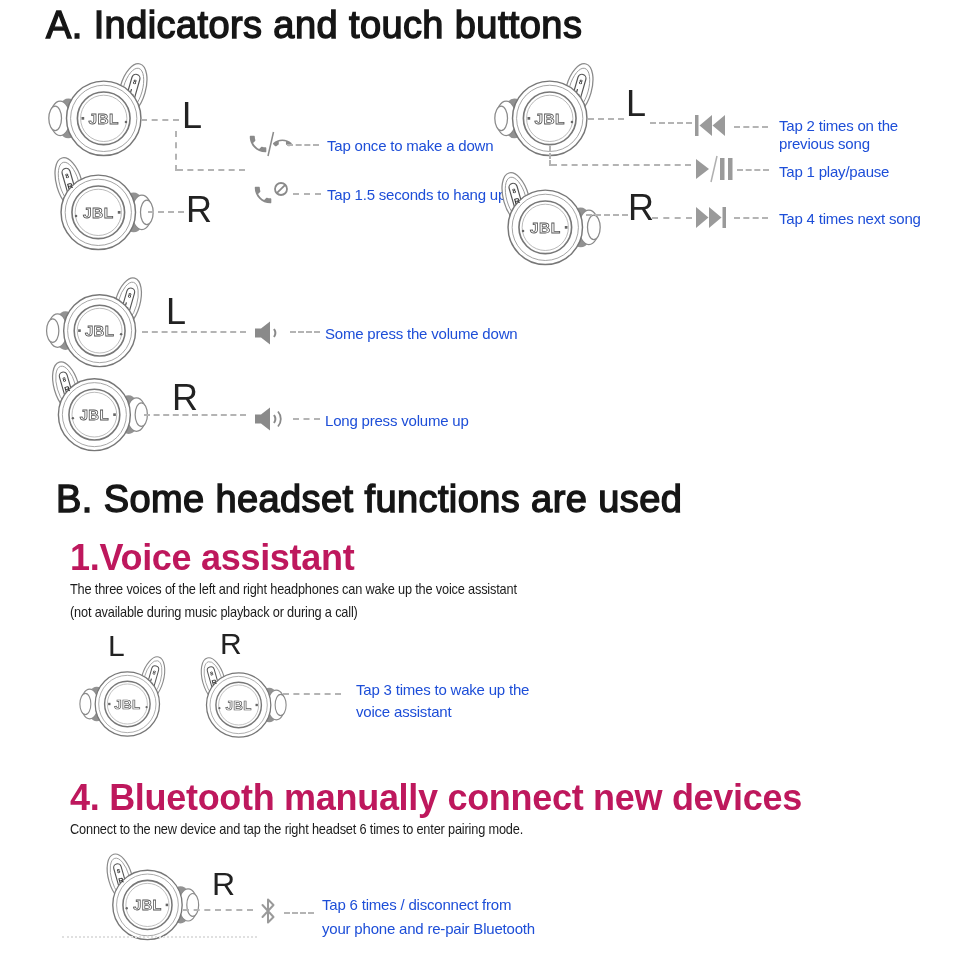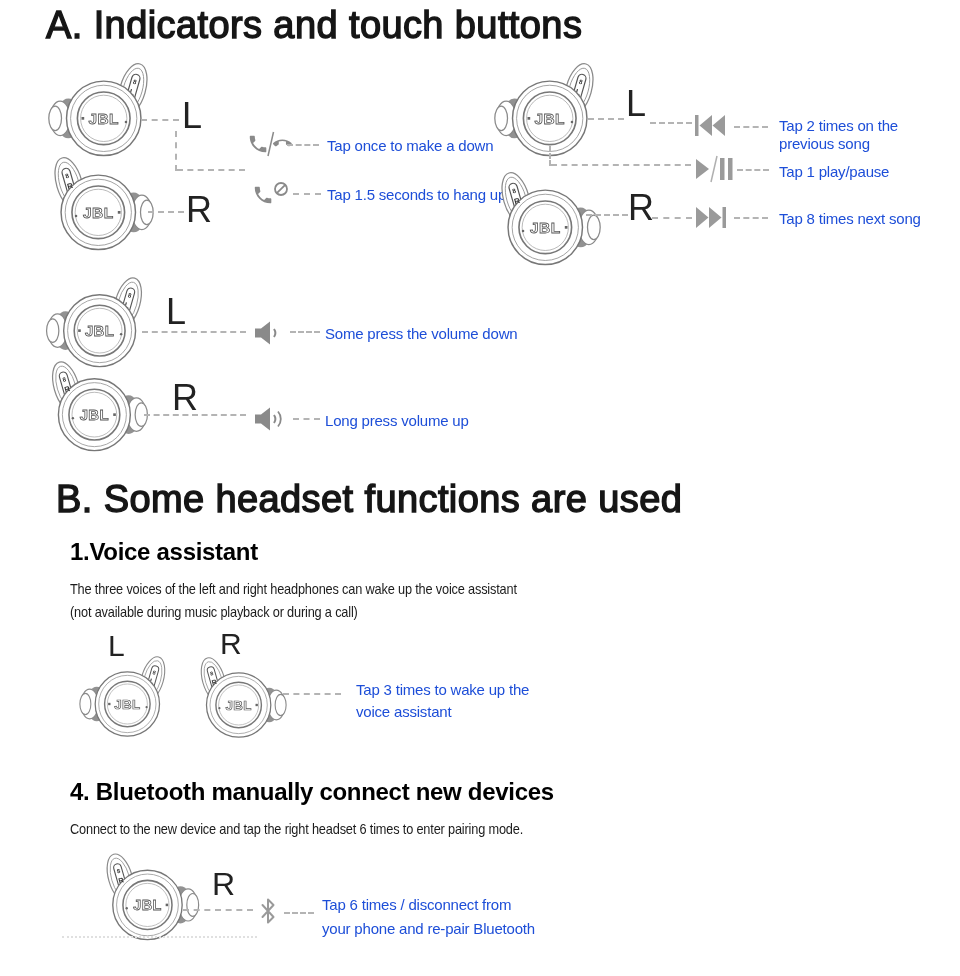--- a/index.html
+++ b/index.html
@@ -5,21 +5,21 @@
   html,body{margin:0;padding:0;}
   body{
     width:960px;height:976px;background:#ffffff;position:relative;overflow:hidden;
     font-family:"Liberation Sans",sans-serif;color:#1a1a1a;
   }
   .h-black{
     position:absolute;font-size:38px;font-weight:normal;color:#161616;
     -webkit-text-stroke:1.4px #161616;letter-spacing:0.4px;line-height:1;white-space:nowrap;
   }
   .h-sub{
-    position:absolute;font-size:24px;font-weight:bold;color:#000000;
+    position:absolute;font-size:36px;font-weight:bold;color:#be185d;
     letter-spacing:-0.3px;line-height:1;white-space:nowrap;
   }
   .para{
     position:absolute;font-size:14.5px;color:#1c1c1c;letter-spacing:-0.2px;
     transform:scaleX(.88);transform-origin:0 0;white-space:nowrap;line-height:16px;
   }
   .cap{
     position:absolute;font-size:15px;color:#1d4ed8;letter-spacing:-0.2px;
     white-space:nowrap;line-height:17px;
   }
@@ -156,21 +156,21 @@
 </svg>
 <div class="dh" style="left:737px;top:169px;width:32px;"></div>
 <div class="cap" style="left:779px;top:163px;">Tap 1 play/pause</div>
 
 <svg class="icon" style="left:694px;top:204px;width:33px;height:27px" viewBox="0 0 33 27">
   <polygon points="2,3 14.5,13.5 2,24" fill="#9a9a9a"></polygon>
   <polygon points="15,3 27.5,13.5 15,24" fill="#9a9a9a"></polygon>
   <rect x="28.5" y="3" width="3.5" height="21" fill="#9a9a9a"></rect>
 </svg>
 <div class="dh" style="left:734px;top:217px;width:34px;"></div>
-<div class="cap" style="left:779px;top:210px;">Tap 8 times next song</div>
+<div class="cap" style="left:779px;top:210px;">Tap 4 times next song</div>
 
 <svg class="bud" style="left:40px;top:276px;width:114px;height:97px">
     <use href="#bud-l"></use>
   </svg>
 <svg class="bud" style="left:40px;top:360px;width:114px;height:97px">
     <use href="#bud-r"></use>
   </svg>
 
 <div class="lbl" style="left:166px;top:294px;">L</div>
 <div class="lbl" style="left:172px;top:380px;">R</div>

